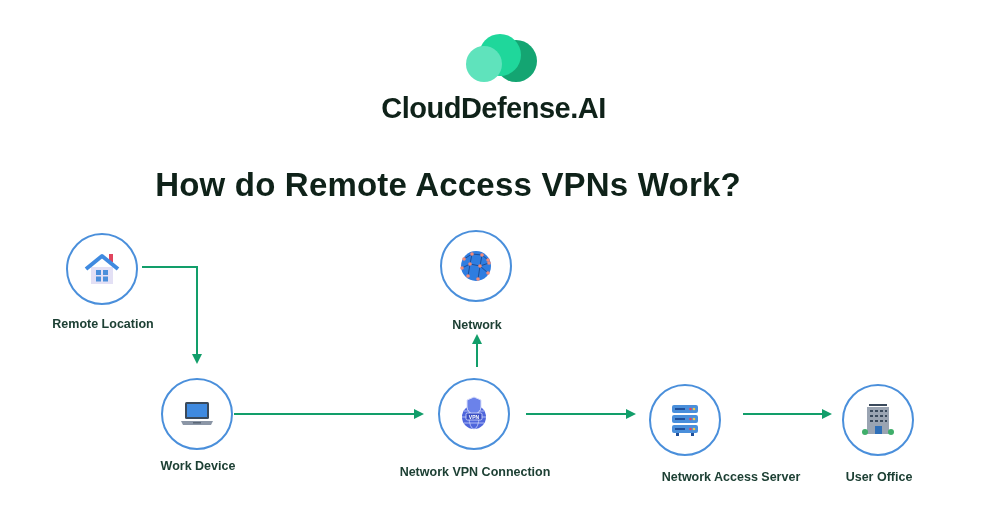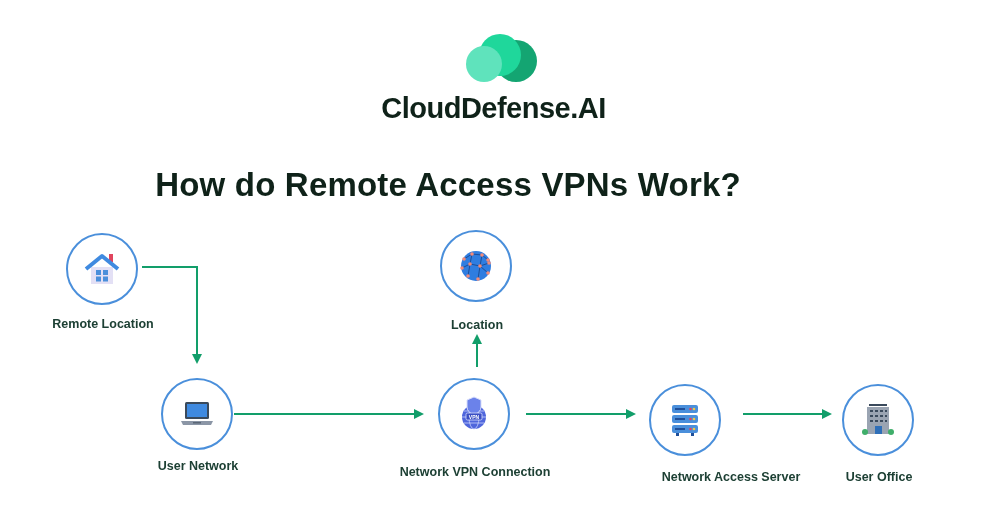--- a/index.html
+++ b/index.html
@@ -50,21 +50,21 @@
 <div class="label" style="left:103px;top:317px;">Remote Location</div>
 
 <div class="node" style="left:161px;top:378px;">
   <svg viewBox="0 0 40 40">
     <rect x="8" y="8" width="24" height="17" rx="1.5" fill="#3a4a5c"></rect>
     <rect x="10" y="10" width="20" height="13" fill="#3f8ae0"></rect>
     <path d="M4,27 L36,27 L34,31 L6,31 z" fill="#8b96a6"></path>
     <rect x="16" y="28" width="8" height="1.5" fill="#5a6676"></rect>
   </svg>
 </div>
-<div class="label" style="left:198px;top:459px;">User Network</div>
+<div class="label" style="left:198px;top:459px;">Work Device</div>
 
 <div class="node" style="left:440px;top:230px;">
   <svg viewBox="0 0 40 40">
     <circle cx="20" cy="20" r="15" fill="#2f7de0"></circle>
     <g stroke="#1b4e9a" stroke-width="1" fill="none">
       <path d="M8,13 L16,8 L26,9 L32,14"></path>
         <path d="M6,22 L14,18 L24,20 L33,17"></path>
       <path d="M14,18 L16,8"></path>
         <path d="M24,20 L26,9"></path>
         <path d="M24,20 L22,33"></path>
@@ -79,21 +79,21 @@
         <circle cx="6" cy="22" r="1.8"></circle>
         <circle cx="14" cy="18" r="1.8"></circle>
       <circle cx="24" cy="20" r="1.8"></circle>
         <circle cx="33" cy="17" r="1.8"></circle>
         <circle cx="12" cy="30" r="1.8"></circle>
       <circle cx="22" cy="33" r="1.8"></circle>
         <circle cx="32" cy="27" r="1.8"></circle>
     </g>
   </svg>
 </div>
-<div class="label" style="left:477px;top:318px;">Location</div>
+<div class="label" style="left:477px;top:318px;">Network</div>
 
 <div class="node" style="left:438px;top:378px;">
   <svg viewBox="0 0 40 40">
     <circle cx="20" cy="23" r="12" fill="#4f66dc"></circle>
     <g stroke="#c9d2fb" stroke-width="0.8" fill="none">
       <ellipse cx="20" cy="23" rx="5" ry="12"></ellipse>
         <path d="M8,23 L32,23"></path>
         <path d="M10,17 L30,17"></path>
         <path d="M10,29 L30,29"></path>
     </g>

